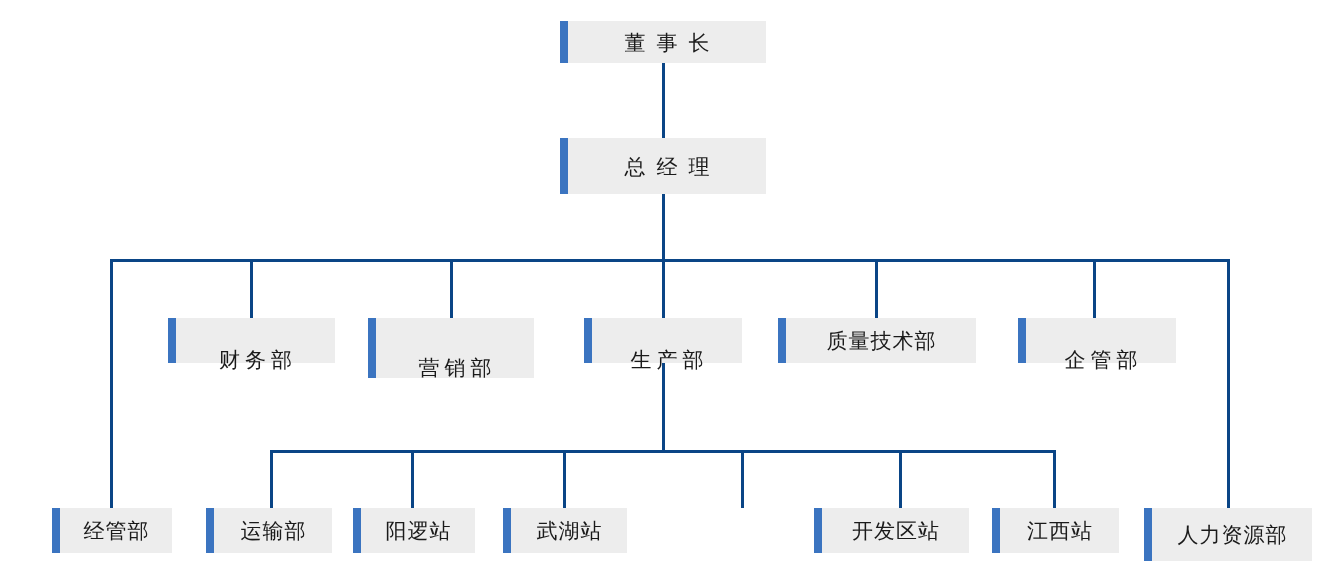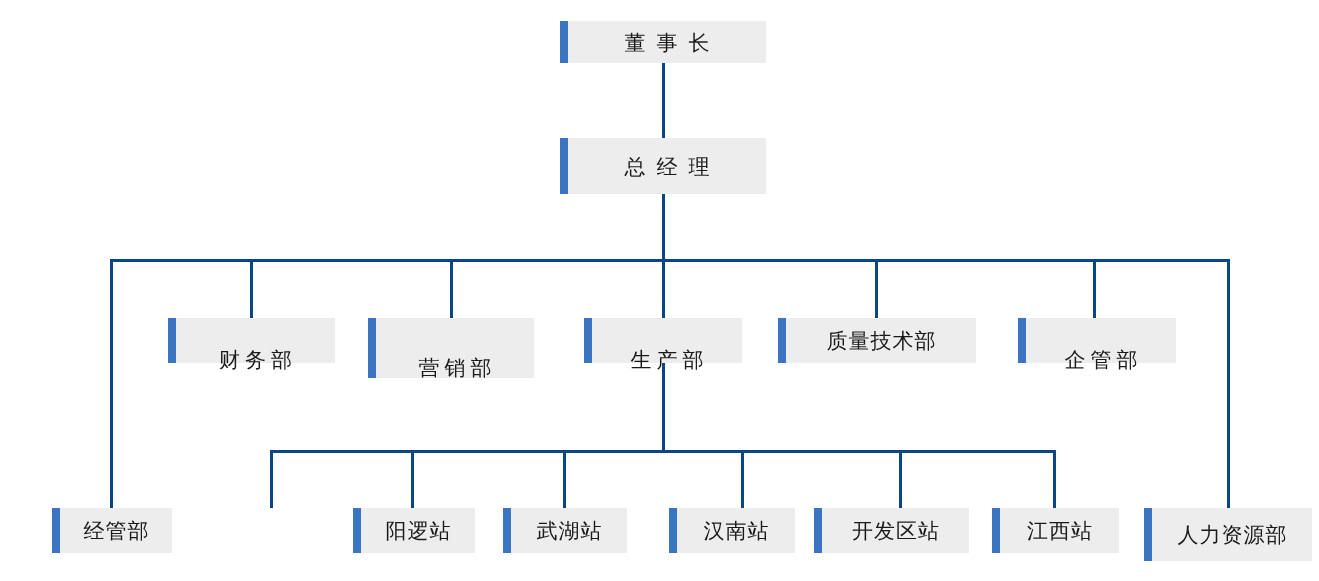--- a/index.html
+++ b/index.html
@@ -85,31 +85,31 @@
   </div>
   <div class="node ls-mid" style="left:1018px;top:318px;width:158px;height:45px">
     <span class="bar"></span>
     <span class="label">企管部</span>
   </div>
 
   <div class="node ls-tight" style="left:52px;top:508px;width:120px;height:45px">
     <span class="bar"></span>
     <span class="label">经管部</span>
   </div>
+  <div class="node ls-tight" style="left:206px;top:508px;width:126px;height:45px">
+    <span class="bar"></span>
+    <span class="label">运输部</span>
+  </div>
   <div class="node ls-tight" style="left:353px;top:508px;width:122px;height:45px">
     <span class="bar"></span>
     <span class="label">阳逻站</span>
   </div>
   <div class="node ls-tight" style="left:503px;top:508px;width:124px;height:45px">
     <span class="bar"></span>
     <span class="label">武湖站</span>
-  </div>
-  <div class="node ls-tight" style="left:669px;top:508px;width:126px;height:45px">
-    <span class="bar"></span>
-    <span class="label">汉南站</span>
   </div>
   <div class="node ls-tight" style="left:814px;top:508px;width:155px;height:45px">
     <span class="bar"></span>
     <span class="label">开发区站</span>
   </div>
   <div class="node ls-tight" style="left:992px;top:508px;width:127px;height:45px">
     <span class="bar"></span>
     <span class="label">江西站</span>
   </div>
   <div class="node ls-tight" style="left:1144px;top:508px;width:168px;height:53px">

